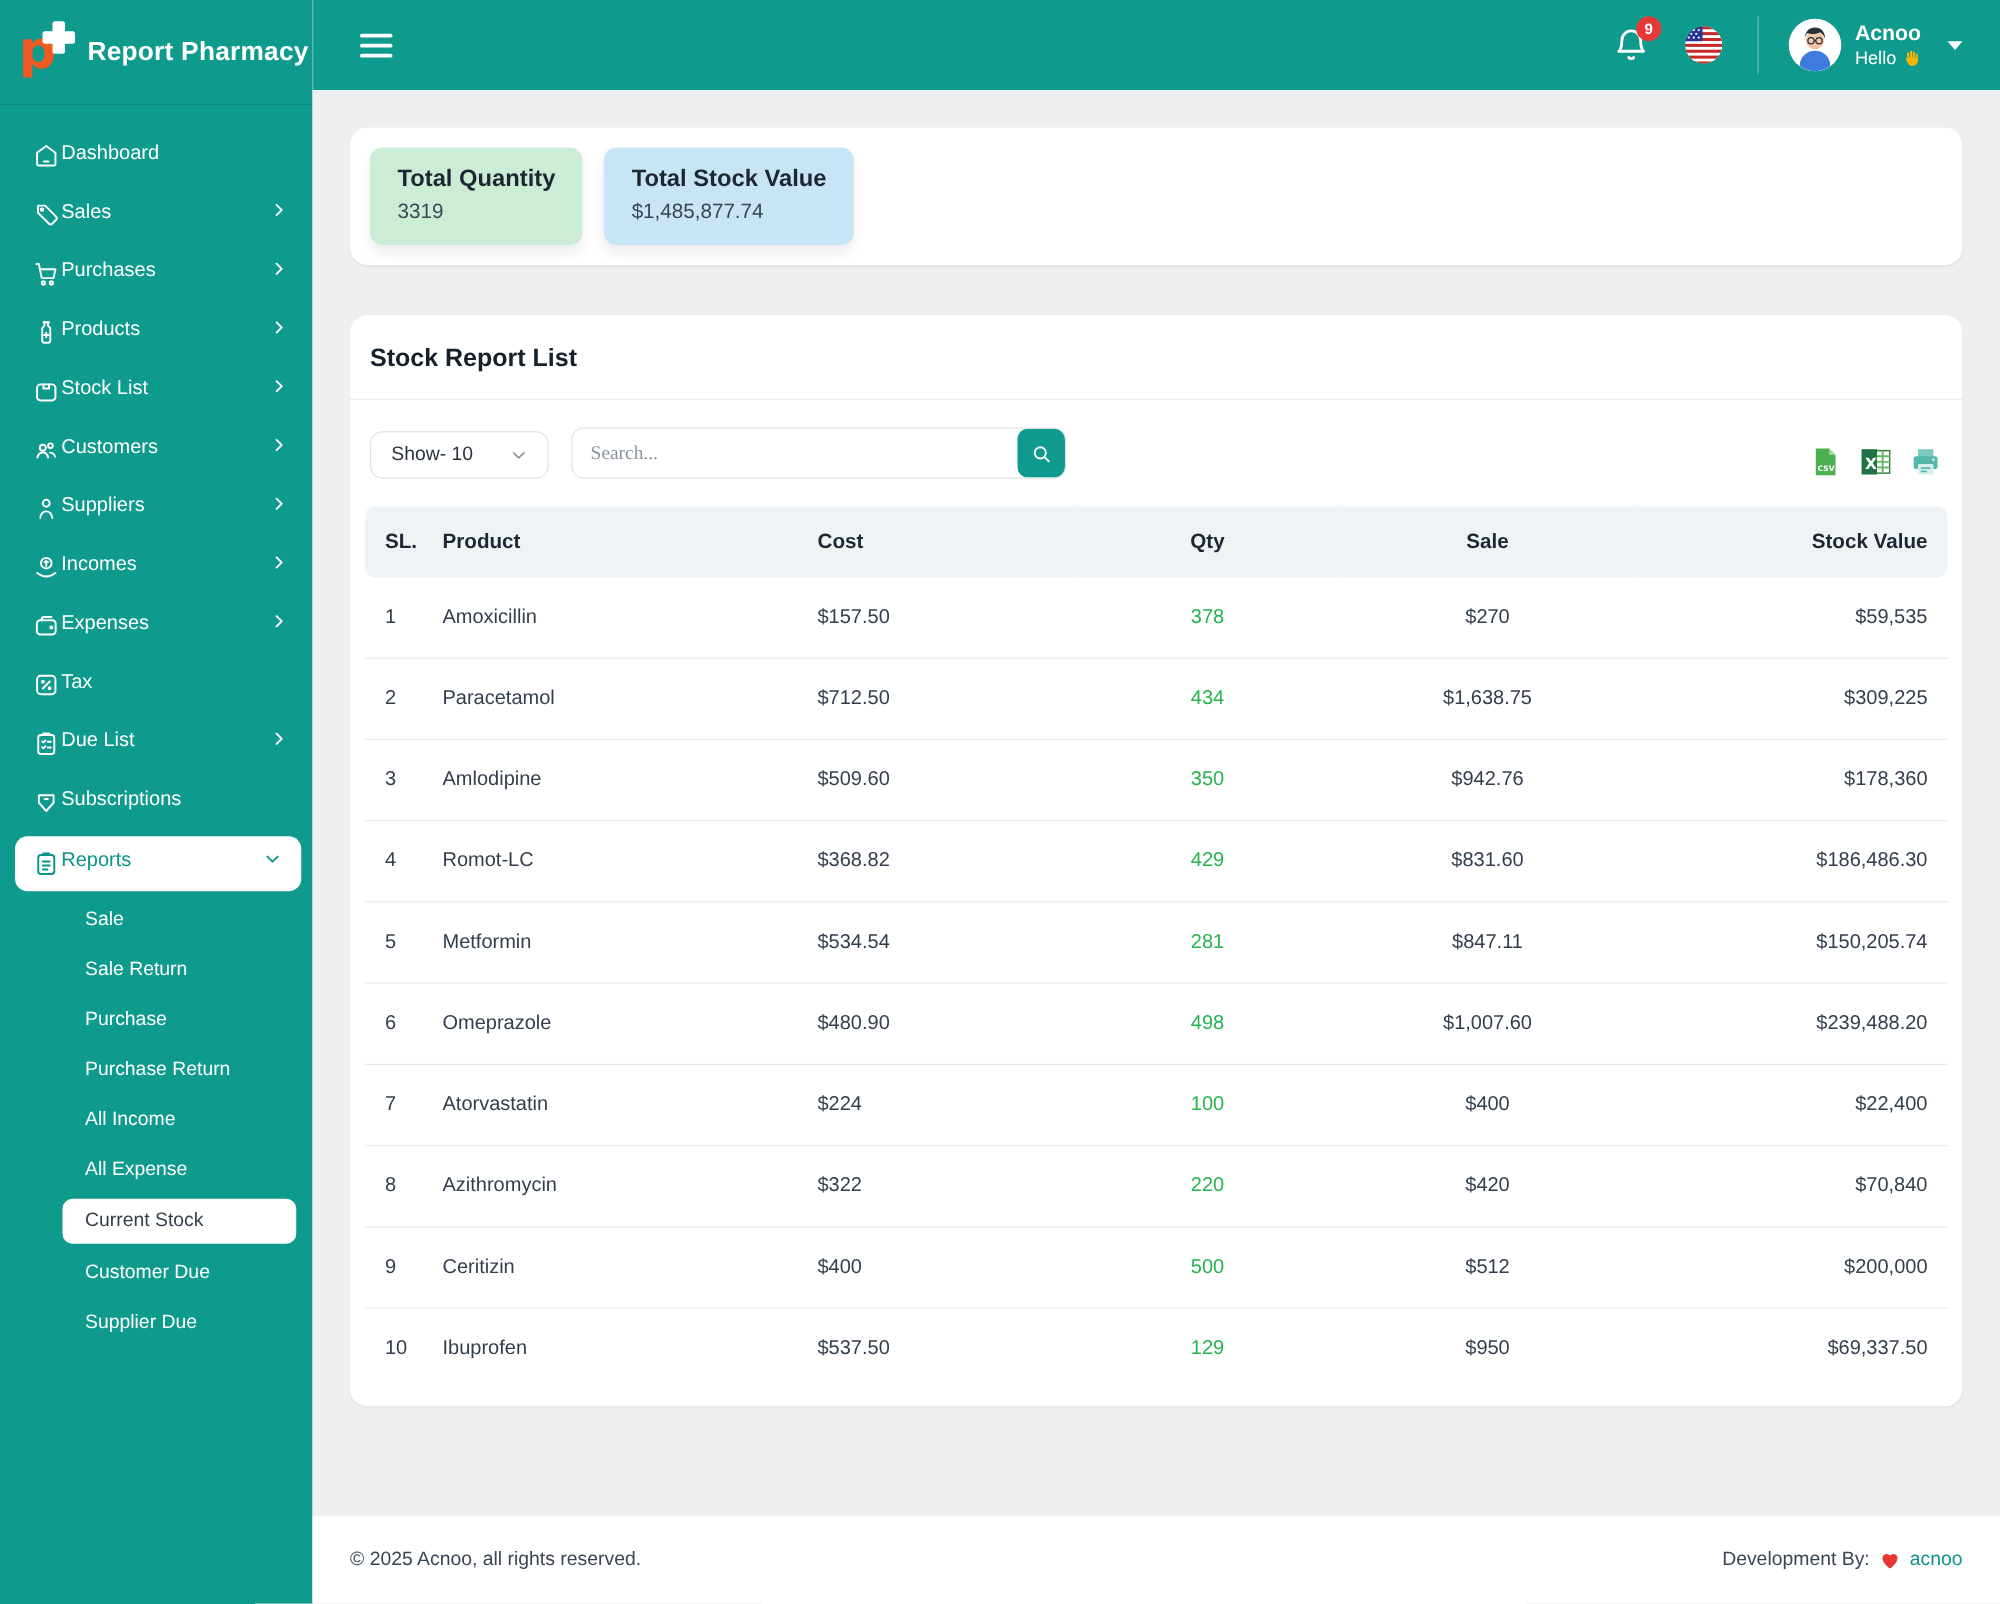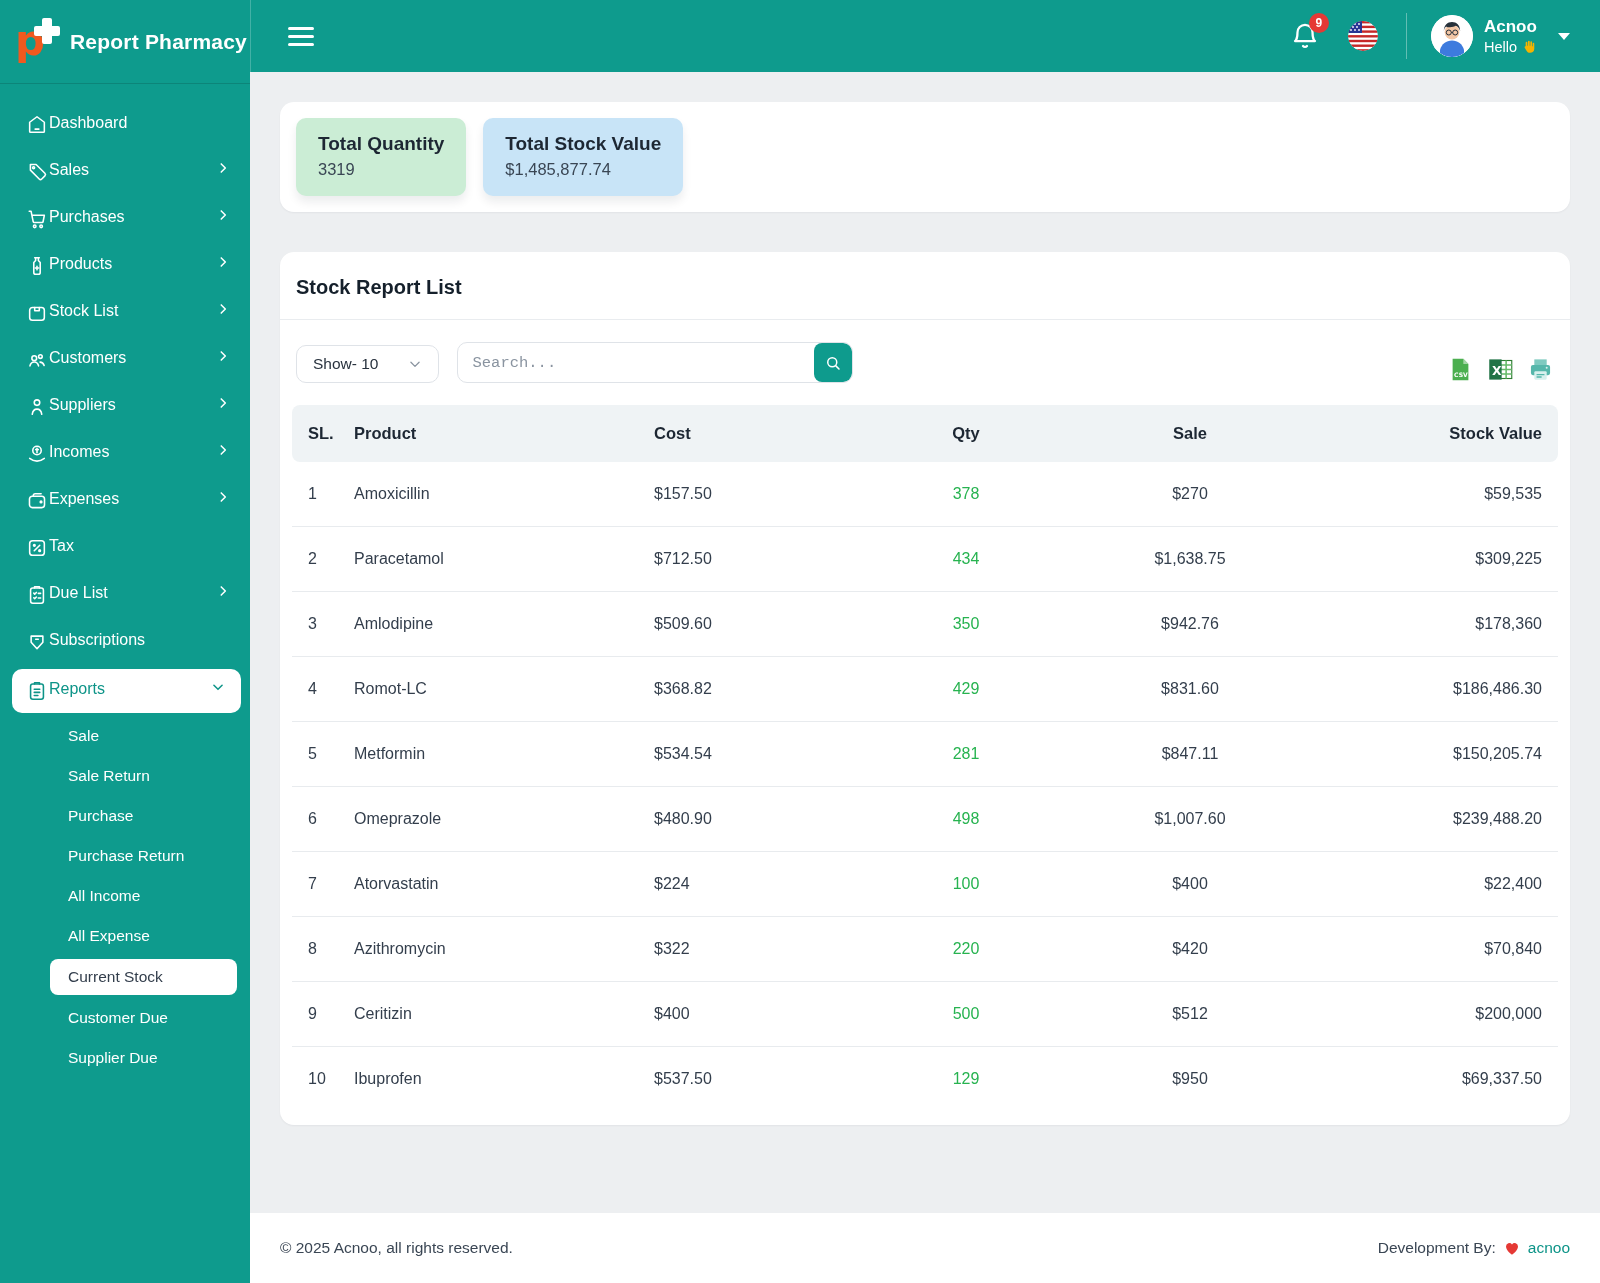--- a/index.html
+++ b/index.html
@@ -52,21 +52,21 @@
   .stat-val{background:#C8E4F7;min-width:196px}
 
   .report-card{background:#fff;border-radius:14px;margin-top:40px;padding-bottom:14px;box-shadow:0 1px 2px rgba(16,24,40,.05)}
   .report-title{font-size:20px;font-weight:700;color:#15202B;margin:0;padding:24px 16px 20px}
   .divider{height:1px;background:#E9ECEF}
   .controls{display:flex;align-items:flex-end;gap:18px;padding:22px 16px}
   .show-select{display:flex;align-items:center;gap:30px;border:1px solid #DFE3E8;border-radius:10px;padding:9px 16px;font-size:15.5px;color:#28323E;cursor:pointer;background:#fff}
   .select-chev{display:flex}
   .select-chev svg{width:14px;height:14px}
   .search-wrap{display:flex;align-items:stretch;width:396px;height:41px;border:1px solid #DFE3E8;border-radius:10px;background:#fff;overflow:hidden}
-  .search-input{flex:1;border:0;outline:0;padding:0 14px;font-size:15.5px;color:#333;background:transparent;font-family:Liberation Mono, monospace}
+  .search-input{flex:1;border:0;outline:0;padding:0 14px;font-size:15.5px;color:#333;background:transparent;font-family:Liberation Serif, serif}
   .search-input::placeholder{color:#8A94A0}
   .search-btn{width:38px;border:0;background:#0E9B8D;border-radius:8px;display:flex;align-items:center;justify-content:center;cursor:pointer}
   .search-btn svg{width:18px;height:18px}
   .exports{margin-left:auto;display:flex;align-items:center;gap:13px}
   .export-btn{width:27px;height:27px;cursor:pointer;display:flex;background:none;border:0;padding:0}
   .export-btn svg{width:100%;height:100%}
 
   table{width:calc(100% - 24px);margin:0 12px;border-collapse:collapse;font-size:16px}
   thead th{background:#EFF3F5;padding:19px 10px;font-size:16.5px;font-weight:700;color:#1D2733}
   thead th.c-sl{border-radius:8px 0 0 8px}

